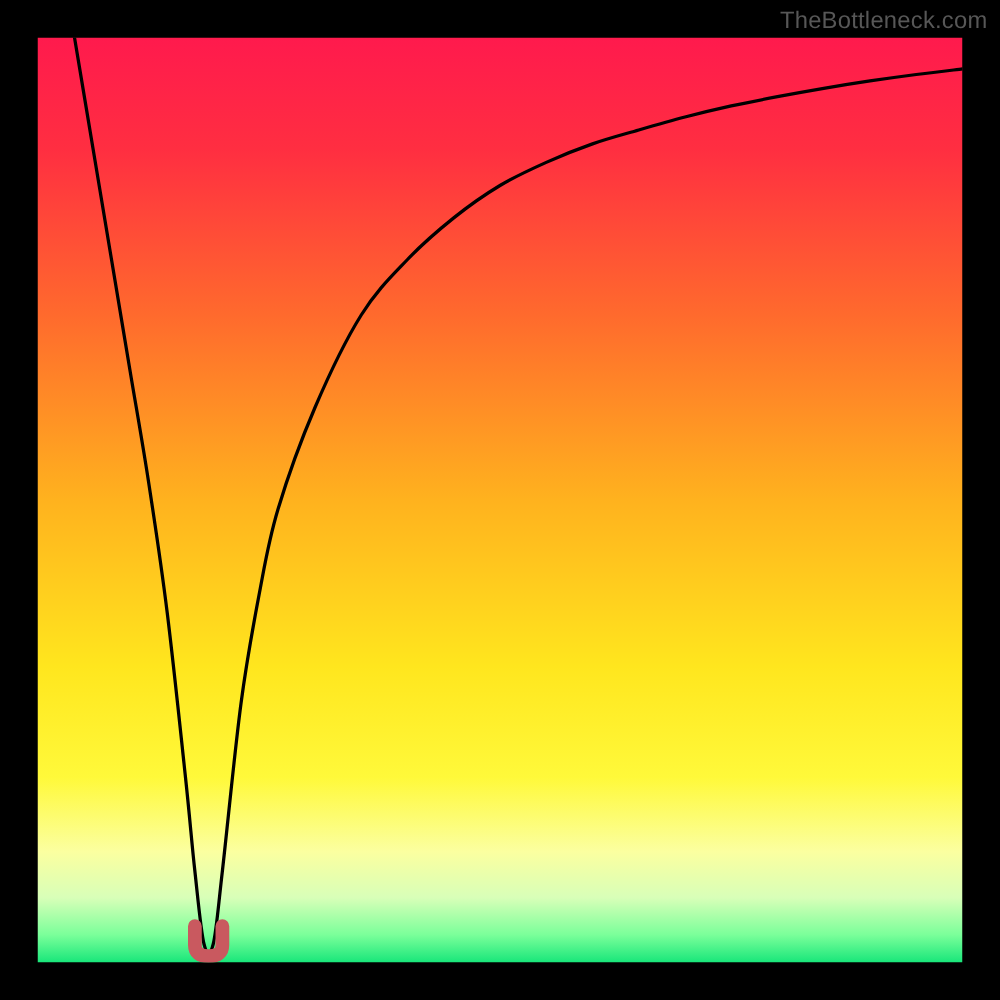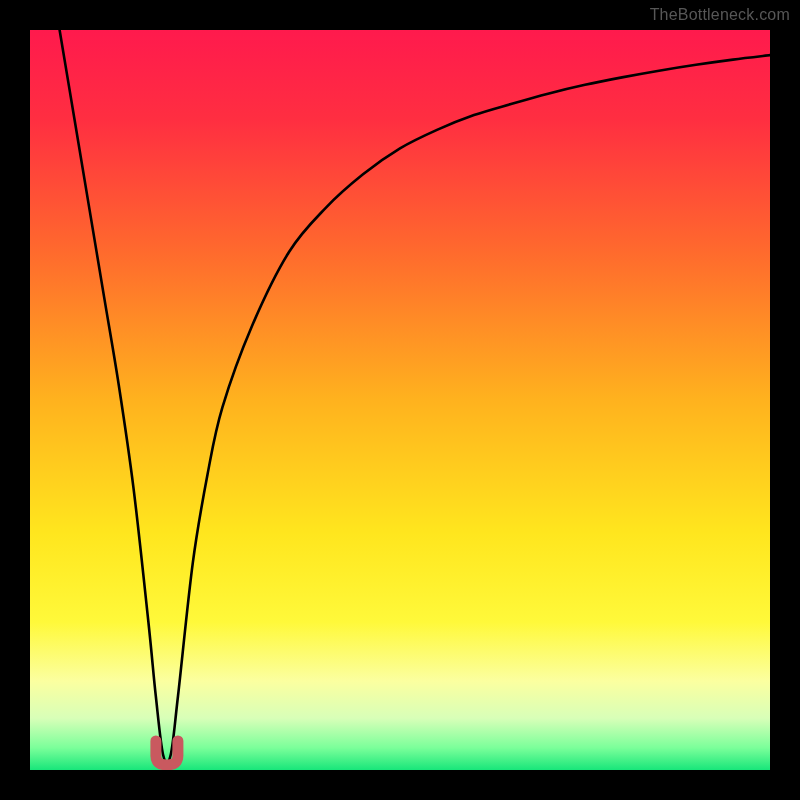--- a/index.html
+++ b/index.html
@@ -24,21 +24,21 @@
     left: 0;
     top: 0;
     width: 740px;
     height: 740px;
   }
   .watermark {
     position: absolute;
     top: 6px;
     right: 10px;
     color: #575757;
-    font-size: 16px;
+    font-size: 19px;
     font-weight: 500;
     letter-spacing: 0.2px;
   }
   svg.curve {
     position: absolute;
     left: 0;
     top: 0;
     width: 740px;
     height: 740px;
   }

